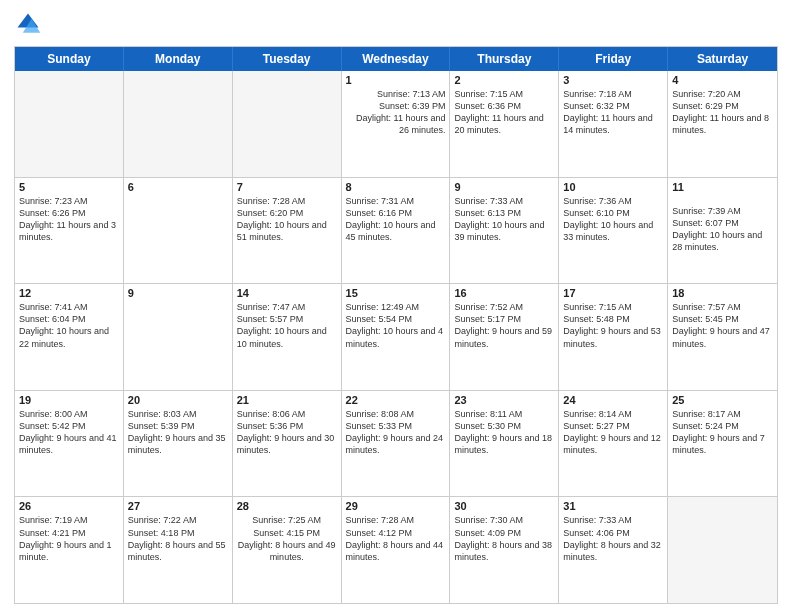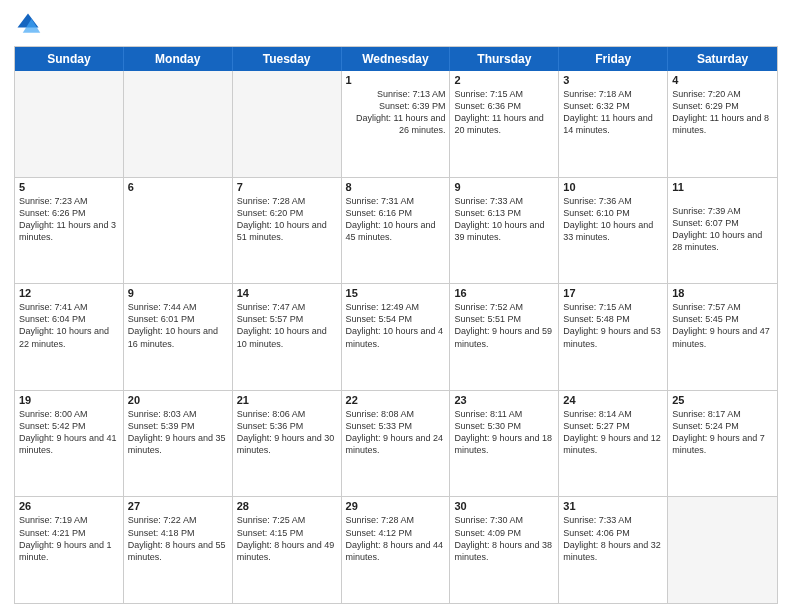--- a/index.html
+++ b/index.html
@@ -215,40 +215,37 @@
         </div>
         <div class="cal-row">
           <div class="cal-cell">
             <div class="day-number">12</div>
             <div class="cell-text" style="white-space: pre-line;">Sunrise: 7:41 AM
 Sunset: 6:04 PM
 Daylight: 10 hours and 22 minutes.</div>
           </div>
           <div class="cal-cell">
             <div class="day-number">9</div>
-            <div class="cell-text" style="white-space: pre-line;">Sunrise: 7:44 AM
-Sunset: 6:01 PM
-Daylight: 10 hours and 16 minutes.</div>
           </div>
           <div class="cal-cell">
             <div class="day-number">14</div>
             <div class="cell-text" style="white-space: pre-line;">Sunrise: 7:47 AM
 Sunset: 5:57 PM
 Daylight: 10 hours and 10 minutes.</div>
           </div>
           <div class="cal-cell">
             <div class="day-number">15</div>
             <div class="cell-text" style="white-space: pre-line;">Sunrise: 12:49 AM
 Sunset: 5:54 PM
 Daylight: 10 hours and 4 minutes.</div>
           </div>
           <div class="cal-cell">
             <div class="day-number">16</div>
             <div class="cell-text" style="white-space: pre-line;">Sunrise: 7:52 AM
-Sunset: 5:51 PM
+Sunset: 5:17 PM
 Daylight: 9 hours and 59 minutes.</div>
           </div>
           <div class="cal-cell">
             <div class="day-number">17</div>
             <div class="cell-text" style="white-space: pre-line;">Sunrise: 7:15 AM
 Sunset: 5:48 PM
 Daylight: 9 hours and 53 minutes.</div>
           </div>
           <div class="cal-cell">
             <div class="day-number">18</div>
@@ -309,21 +306,21 @@
 Daylight: 9 hours and 1 minute.</div>
           </div>
           <div class="cal-cell">
             <div class="day-number">27</div>
             <div class="cell-text" style="white-space: pre-line;">Sunrise: 7:22 AM
 Sunset: 4:18 PM
 Daylight: 8 hours and 55 minutes.</div>
           </div>
           <div class="cal-cell">
             <div class="day-number">28</div>
-            <div class="cell-text" style="white-space: pre-line;">Sunrise: 7:25 AM
+            <div class="cell-text" style="white-space: pre-line; text-align: center;">Sunrise: 7:25 AM
 Sunset: 4:15 PM
 Daylight: 8 hours and 49 minutes.</div>
           </div>
           <div class="cal-cell">
             <div class="day-number">29</div>
             <div class="cell-text" style="white-space: pre-line;">Sunrise: 7:28 AM
 Sunset: 4:12 PM
 Daylight: 8 hours and 44 minutes.</div>
           </div>
           <div class="cal-cell">

